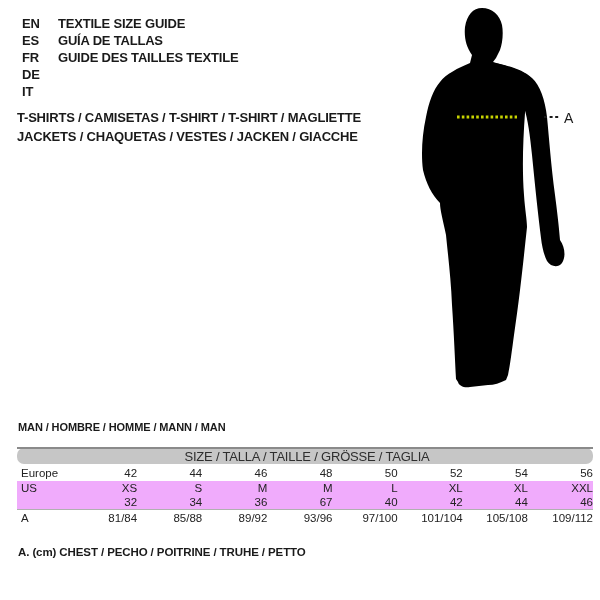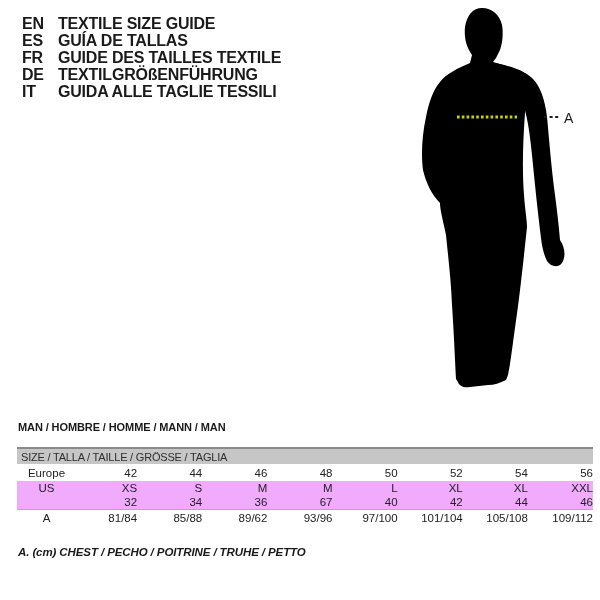--- a/index.html
+++ b/index.html
@@ -2,46 +2,46 @@
 <html><head>
 <meta charset="utf-8">
 <style>
   html,body{margin:0;padding:0;background:#fff;}
   .page{
     position:relative;width:600px;height:600px;background:#fff;overflow:hidden;
     font-family:"Liberation Sans",sans-serif;color:#1a1a1a;
   }
   
   .lang-list{position:absolute;left:22px;top:15px;}
-  .lang-row{display:flex;line-height:17px;font-size:16px;font-weight:700;letter-spacing:-0.2px;}
+  .lang-row{display:flex;line-height:17px;font-size:13px;font-weight:700;letter-spacing:-0.2px;}
   .lang-code{width:36px;flex:0 0 36px;}
   
   .categories{position:absolute;left:17px;top:109px;}
   .category-line{font-size:13px;font-weight:700;line-height:18.5px;letter-spacing:-0.2px;white-space:nowrap;}
   
   .figure{position:absolute;left:410px;top:5px;width:170px;height:390px;}
   
   .section-title{position:absolute;left:18px;top:421px;font-size:11px;font-weight:700;letter-spacing:-0.1px;}
   
   .table-wrap{position:absolute;left:17px;top:447px;width:576px;}
   table.size-table{border-collapse:collapse;table-layout:fixed;width:576px;font-size:11.5px;color:#222;}
   .size-table th,.size-table td{padding:0;font-weight:400;vertical-align:middle;}
   .size-table .size-head{
-    background:#c6c6c6;border-top:2px solid #8a8a8a;text-align:left;
-    height:15px;padding-left:4px;font-size:11px;letter-spacing:-0.2px;color:#2e2e2e;white-space:nowrap;
+    background:#c6c6c6;border-top:2px solid #8a8a8a;text-align:center;
+    height:15px;padding-left:4px;font-size:13px;letter-spacing:-0.2px;color:#2e2e2e;white-space:nowrap;border-radius:7px;
   }
-  .size-table tbody th{text-align:center;padding-left:4px;white-space:nowrap;}
+  .size-table tbody th{text-align:left;padding-left:4px;white-space:nowrap;}
   .size-table tbody td{text-align:right;}
   .size-table tr.h17{height:17px;}
   .size-table tr.h14{height:14px;}
   .size-table tr.h18{height:18px;}
   .size-table tr.shade{background:#f0abfc;}
   .size-table tr.row-a th,.size-table tr.row-a td{border-top:1px solid #b0b0b0;}
   
-  .footnote{position:absolute;left:18px;top:546px;font-size:11.5px;font-weight:700;letter-spacing:-0.1px;font-style:italic;}
+  .footnote{position:absolute;left:18px;top:546px;font-size:11.5px;font-weight:700;letter-spacing:-0.1px;}
 </style>
 </head>
 <body>
 
 <div class="page">
 
   <div class="lang-list">
       <div class="lang-row">
         <span class="lang-code">EN</span>
         <span>TEXTILE SIZE GUIDE</span>
@@ -49,28 +49,30 @@
       <div class="lang-row">
         <span class="lang-code">ES</span>
         <span>GUÍA DE TALLAS</span>
       </div>
       <div class="lang-row">
         <span class="lang-code">FR</span>
         <span>GUIDE DES TAILLES TEXTILE</span>
       </div>
       <div class="lang-row">
         <span class="lang-code">DE</span>
-        <span>TEXTILGRÖßENFÜHRUNG</span>
       </div>
       <div class="lang-row">
         <span class="lang-code">IT</span>
-        <span>GUIDA ALLE TAGLIE TESSILI</span>
       </div>
     </div>
 
+  <div class="categories">
+      <div class="category-line">T-SHIRTS / CAMISETAS / T-SHIRT / T-SHIRT / MAGLIETTE</div>
+      <div class="category-line">JACKETS / CHAQUETAS / VESTES / JACKEN / GIACCHE</div>
+    </div>
 
   <svg class="figure" viewBox="0 0 170 390" xmlns="http://www.w3.org/2000/svg" aria-hidden="true">
 
     <path d="M 72 3
          C 82 3 90 10 92 20
          C 93.5 28 92.5 38 90 45
          L 86 53 L 83 57
          C 95 61 110 64 120 72
          C 118 85 117 95 115 108
          C 113 135 112 165 114 190
@@ -163,21 +165,21 @@
             <td>67</td>
             <td>40</td>
             <td>42</td>
             <td>44</td>
             <td>46</td>
           </tr>
           <tr class="h18 row-a">
             <th scope="row">A</th>
             <td>81/84</td>
             <td>85/88</td>
-            <td>89/62</td>
+            <td>89/92</td>
             <td>93/96</td>
             <td>97/100</td>
             <td>101/104</td>
             <td>105/108</td>
             <td>109/112</td>
           </tr>
         </tbody>
     </table>
   </div>
 

